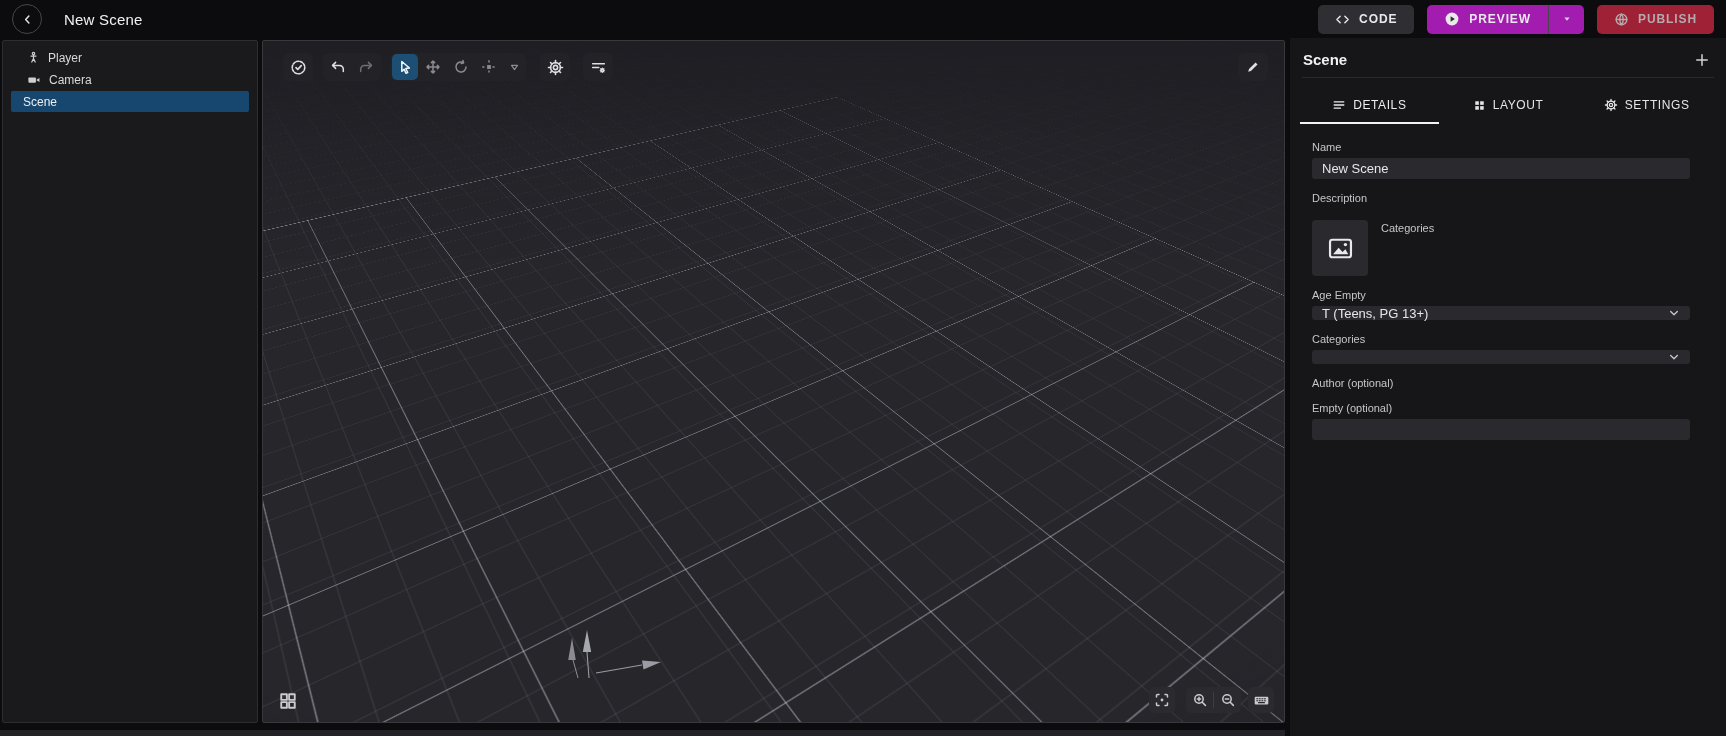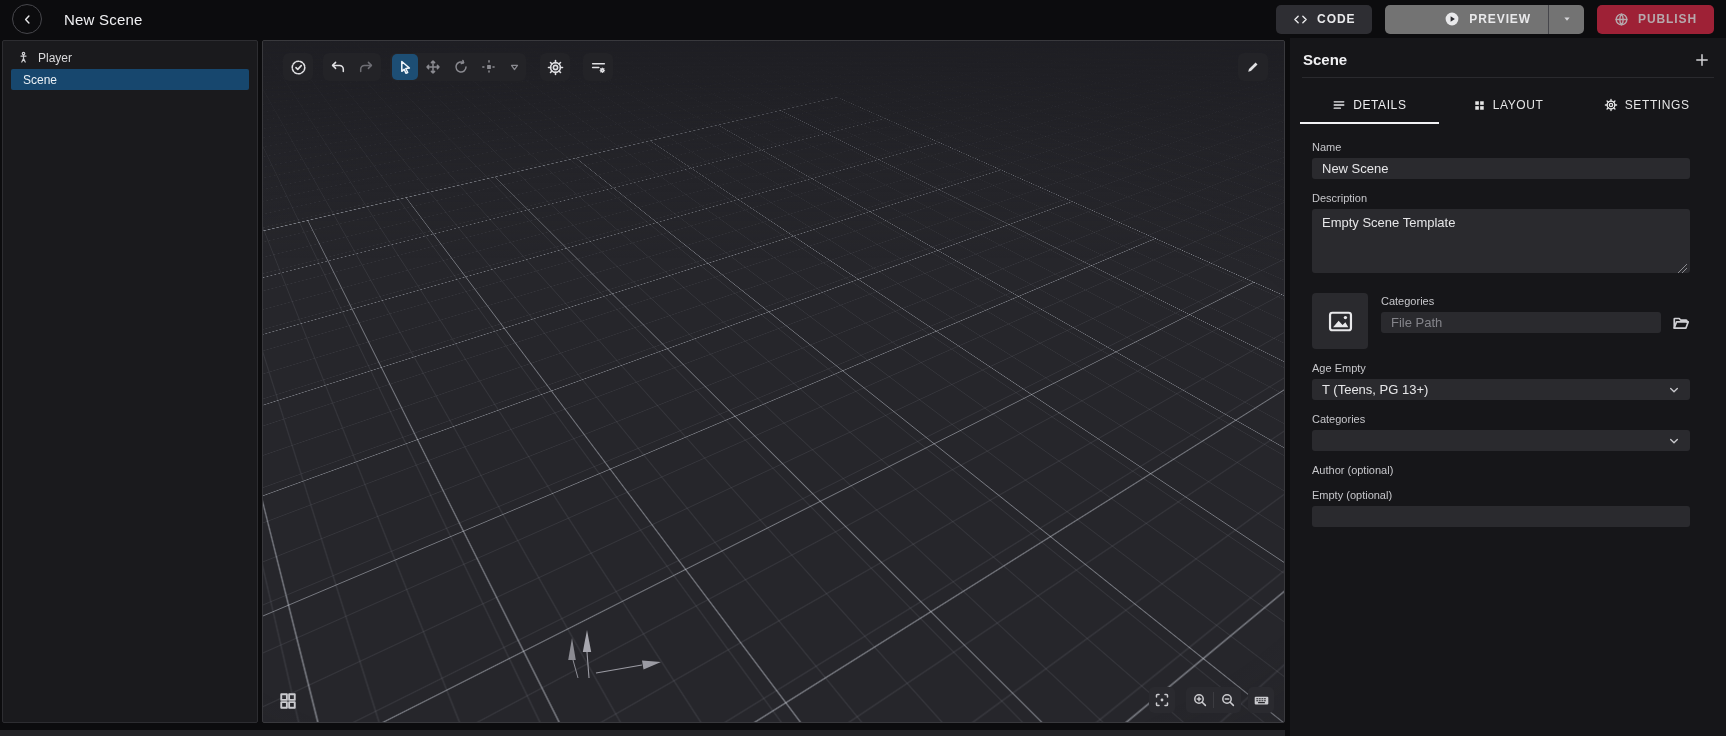--- a/index.html
+++ b/index.html
@@ -11,28 +11,28 @@
     -webkit-font-smoothing:antialiased;
   }
   svg.ic { display:block; stroke:currentColor; fill:none; stroke-width:1.5; stroke-linecap:round; stroke-linejoin:round; }
 
   
   .topbar { position:absolute; left:0; top:0; right:0; height:38px; display:flex; align-items:center; background:#0c0c0e; }
   .back-btn { width:30px; height:30px; margin-left:12px; border-radius:50%; border:1px solid #46464b; display:flex; align-items:center; justify-content:center; color:#e8e8ea; cursor:pointer; background:transparent; }
   .tb-title { margin-left:22px; font-size:15px; color:#f1f1f3; letter-spacing:.2px; }
   .tb-actions { margin-left:auto; margin-right:12px; display:flex; align-items:center; gap:13px; }
   .btn { height:29px; border-radius:5px; background:#2e2e33; color:#e9e9eb; display:flex; align-items:center; gap:9px; padding:0 17px; font-size:12px; font-weight:bold; letter-spacing:.9px; cursor:pointer; }
-  .preview-group { display:flex; align-items:stretch; background:#737373; border-radius:5px; overflow:hidden;padding-left:42px; }
+  .preview-group { display:flex; align-items:stretch; background:#a21caf; border-radius:5px; overflow:hidden; }
   .preview-group .btn { background:transparent; }
   .preview-caret { width:36px; display:flex; align-items:center; justify-content:center; border-left:1px solid #46464b; color:#d6d6d9; cursor:pointer; }
   .btn.publish { background:#9e2136; color:#b6a8ac; }
 
   
   .sidebar { position:absolute; left:2px; top:40px; width:256px; bottom:13px; background:#1a1a1d; border:1px solid #2d2d31; border-radius:2px; }
-  .srow { height:21px; margin-top:1px; display:flex; align-items:center; gap:8px; padding-left:14px; font-size:12px; color:#d9d9db; cursor:pointer; }
+  .srow { height:21px; margin-top:1px; display:flex; align-items:center; gap:8px; padding-left:24px; font-size:12px; color:#d9d9db; cursor:pointer; }
   .srow:first-child { margin-top:6px; }
   .srow .sic { color:#cfcfd2; display:flex; }
   .srow.selected { margin-left:8px; margin-right:8px; padding-left:12px; background:#17476e; border-radius:2px; color:#eaf0f5; }
 
   
   .viewport { position:absolute; left:262px; top:40px; width:1023px; height:683px; background:#26262b; border:1px solid #39393d; border-radius:2px; overflow:hidden; }
   .plane-wrap { position:absolute; inset:0; overflow:hidden; perspective:900px; perspective-origin:46% 26%; }
   .ground {
     position:absolute; left:46%; top:55%; width:6000px; height:6000px;
     transform:translate(-50%,-50%) rotateX(63deg) rotateZ(-33deg);
@@ -91,21 +91,21 @@
     background:linear-gradient(135deg, transparent 0 46%, #8b8b90 46% 54%, transparent 54% 68%, #8b8b90 68% 76%, transparent 76%); }
 
   .thumb-row { display:flex; gap:13px; margin-top:16px; }
   .thumb-box { width:56px; height:56px; background:#2a2a2e; border-radius:4px; display:flex; align-items:center; justify-content:center; color:#e9e9eb; cursor:pointer; flex:none; }
   .thumb-right { flex:1; min-width:0; }
   .thumb-right .flabel { margin-top:2px; }
   .file-row { display:flex; align-items:center; gap:11px; }
   .file-row .tinput { flex:1; }
   .folder-btn { color:#cfcfd3; display:flex; cursor:pointer; }
 
-  .selectbox { height:21px; background:#2a2a2e; border-radius:3px; display:flex; align-items:center; padding:0 9px 0 10px; cursor:pointer; }
+  .selectbox { height:14px; background:#2a2a2e; border-radius:3px; display:flex; align-items:center; padding:0 9px 0 10px; cursor:pointer; }
   .selectbox .sval { flex:1; font-size:13px; color:#e6e6e8; white-space:nowrap; overflow:hidden; }
   .selectbox .chev { color:#c9c9cd; display:flex; }
 
   .bottom-strip { position:absolute; left:0; right:441px; bottom:0; height:6px; background:#232327; }
 </style>
 </head>
 <body>
 
 <div class="topbar">
   <div class="back-btn">
@@ -148,20 +148,29 @@
 
 <div class="sidebar">
   <div class="srow">
     <span class="sic">
       <svg class="ic" width="13" height="13" viewBox="0 0 16 16">
           <circle cx="8" cy="3.2" r="1.5"></circle>
           <path d="M8 4.9 V9.4 M4.9 6.3 H11.1 M8 9.4 L5.9 13.6 M8 9.4 L10.1 13.6"></path>
         </svg>
     </span>
     <span>Player</span>
+  </div>
+  <div class="srow">
+    <span class="sic">
+      <svg class="ic" width="14" height="14" viewBox="0 0 16 16">
+          <rect x="1.6" y="5" width="8.6" height="6" rx="1" fill="currentColor" stroke="none"></rect>
+          <path d="M10.4 7.9 L14.2 5.7 V10.3 Z" fill="currentColor" stroke="none"></path>
+        </svg>
+    </span>
+    <span style="">Camera</span>
   </div>
   <div class="srow selected">
     <span>Scene</span>
   </div>
 </div>
 
 <div class="viewport">
   <div class="plane-wrap">
     <div class="ground">
       <div class="ground-bright"></div>
@@ -341,44 +350,31 @@
       </span>
       <span>SETTINGS</span>
     </div>
   </div>
 
   <div class="fields">
     <div class="flabel">Name</div>
     <input class="tinput" type="text" value="New Scene" style="">
 
     <div class="flabel">Description</div>
-    <div class="ta-wrap">
-      <textarea class="tinput" style="">Empty Scene Template</textarea>
-      <div class="ta-grip"></div>
-    </div>
 
     <div class="thumb-row">
       <div class="thumb-box">
         <svg class="ic" width="27" height="27" viewBox="0 0 16 16">
             <rect x="1.8" y="2.8" width="12.4" height="10.4" rx="1.4" stroke-width="1.3"></rect>
             <path d="M3.6 11.4 L6.9 7.6 L9.2 10.1 L10.9 8.5 L12.6 11.4 Z" fill="currentColor" stroke="none"></path>
             <circle cx="10.9" cy="5.7" r="1" fill="currentColor" stroke="none"></circle>
           </svg>
       </div>
       <div class="thumb-right">
         <div class="flabel">Categories</div>
-        <div class="file-row">
-          <input class="tinput" type="text" placeholder="File Path" style="">
-          <span class="folder-btn">
-            <svg class="ic" width="18" height="18" viewBox="0 0 16 16" stroke-width="1.3">
-                <path d="M2 12.5 V4.6 A0.6 0.6 0 0 1 2.6 4 H6.4 L7.6 5.4 H12.6 A0.6 0.6 0 0 1 13.2 6 V7"></path>
-                <path d="M2 12.5 H12.4 L14.4 7 H4 Z"></path>
-              </svg>
-          </span>
-        </div>
       </div>
     </div>
 
     <div class="flabel">Age Empty</div>
     <div class="selectbox">
       <span class="sval">T (Teens, PG 13+)</span>
       <span class="chev">
         <svg class="ic" width="14" height="14" viewBox="0 0 16 16">
             <path d="M4.2 6.2 L8 10 L11.8 6.2"></path>
           </svg>

